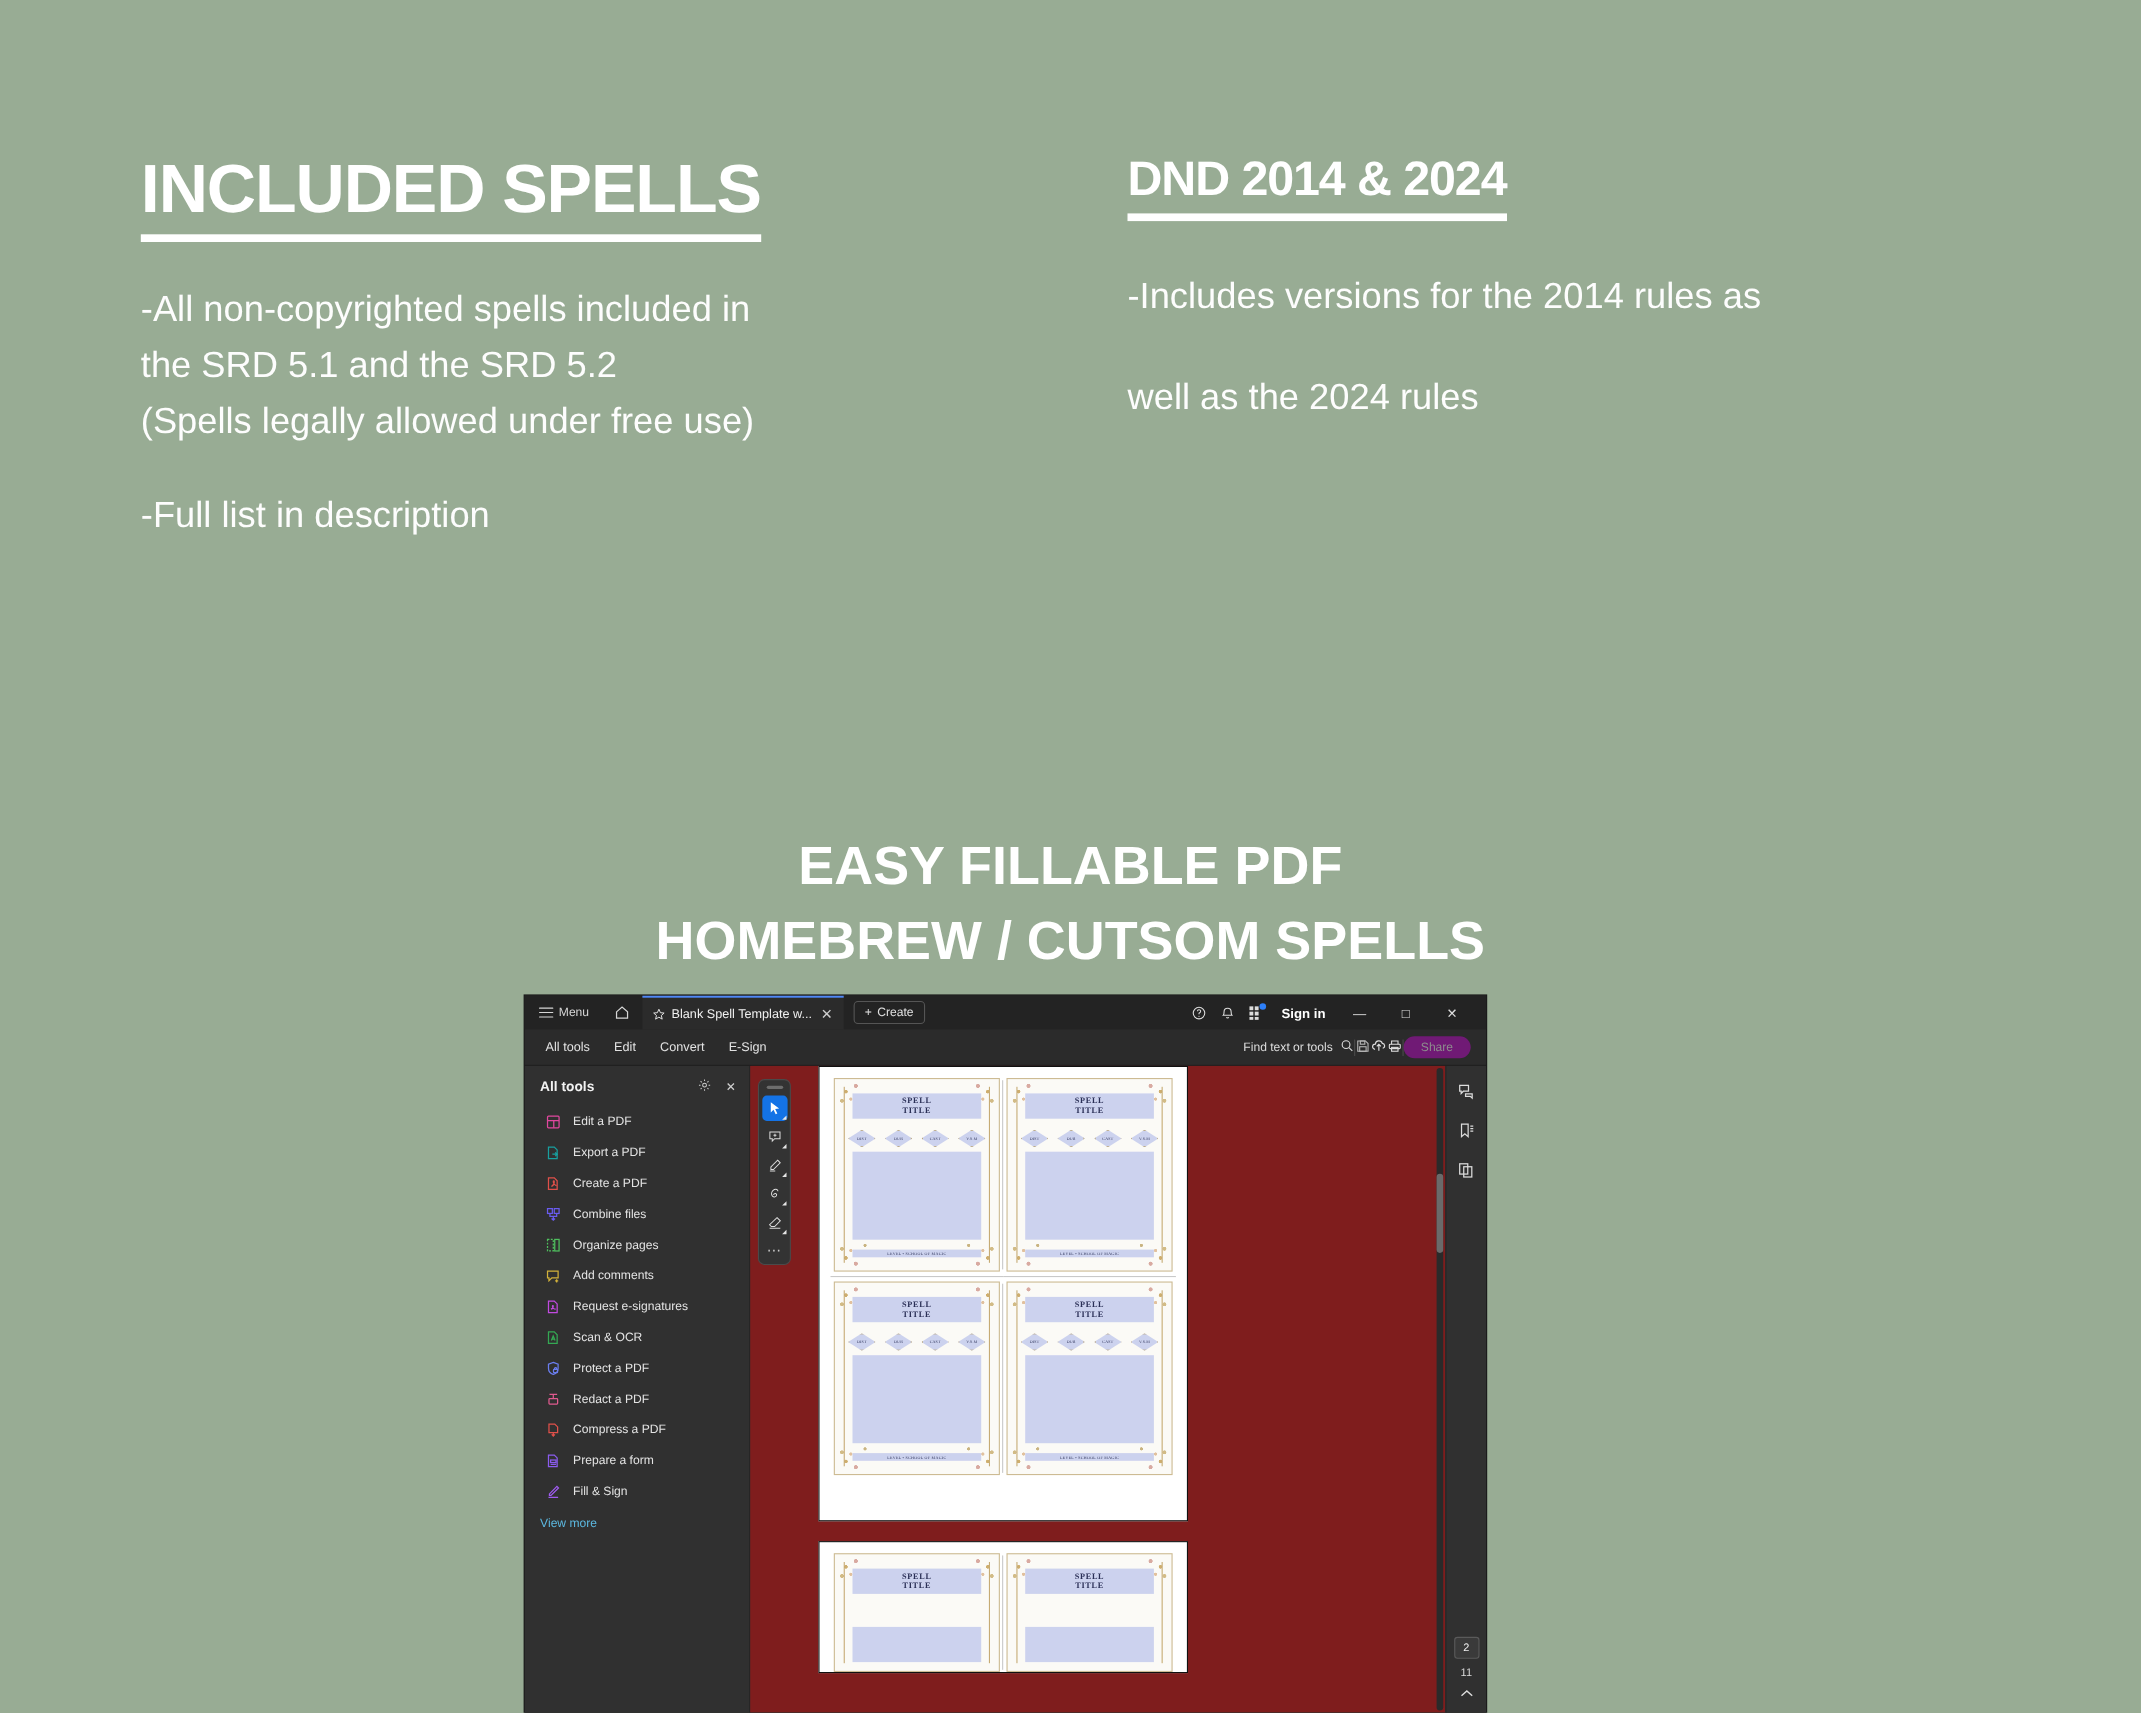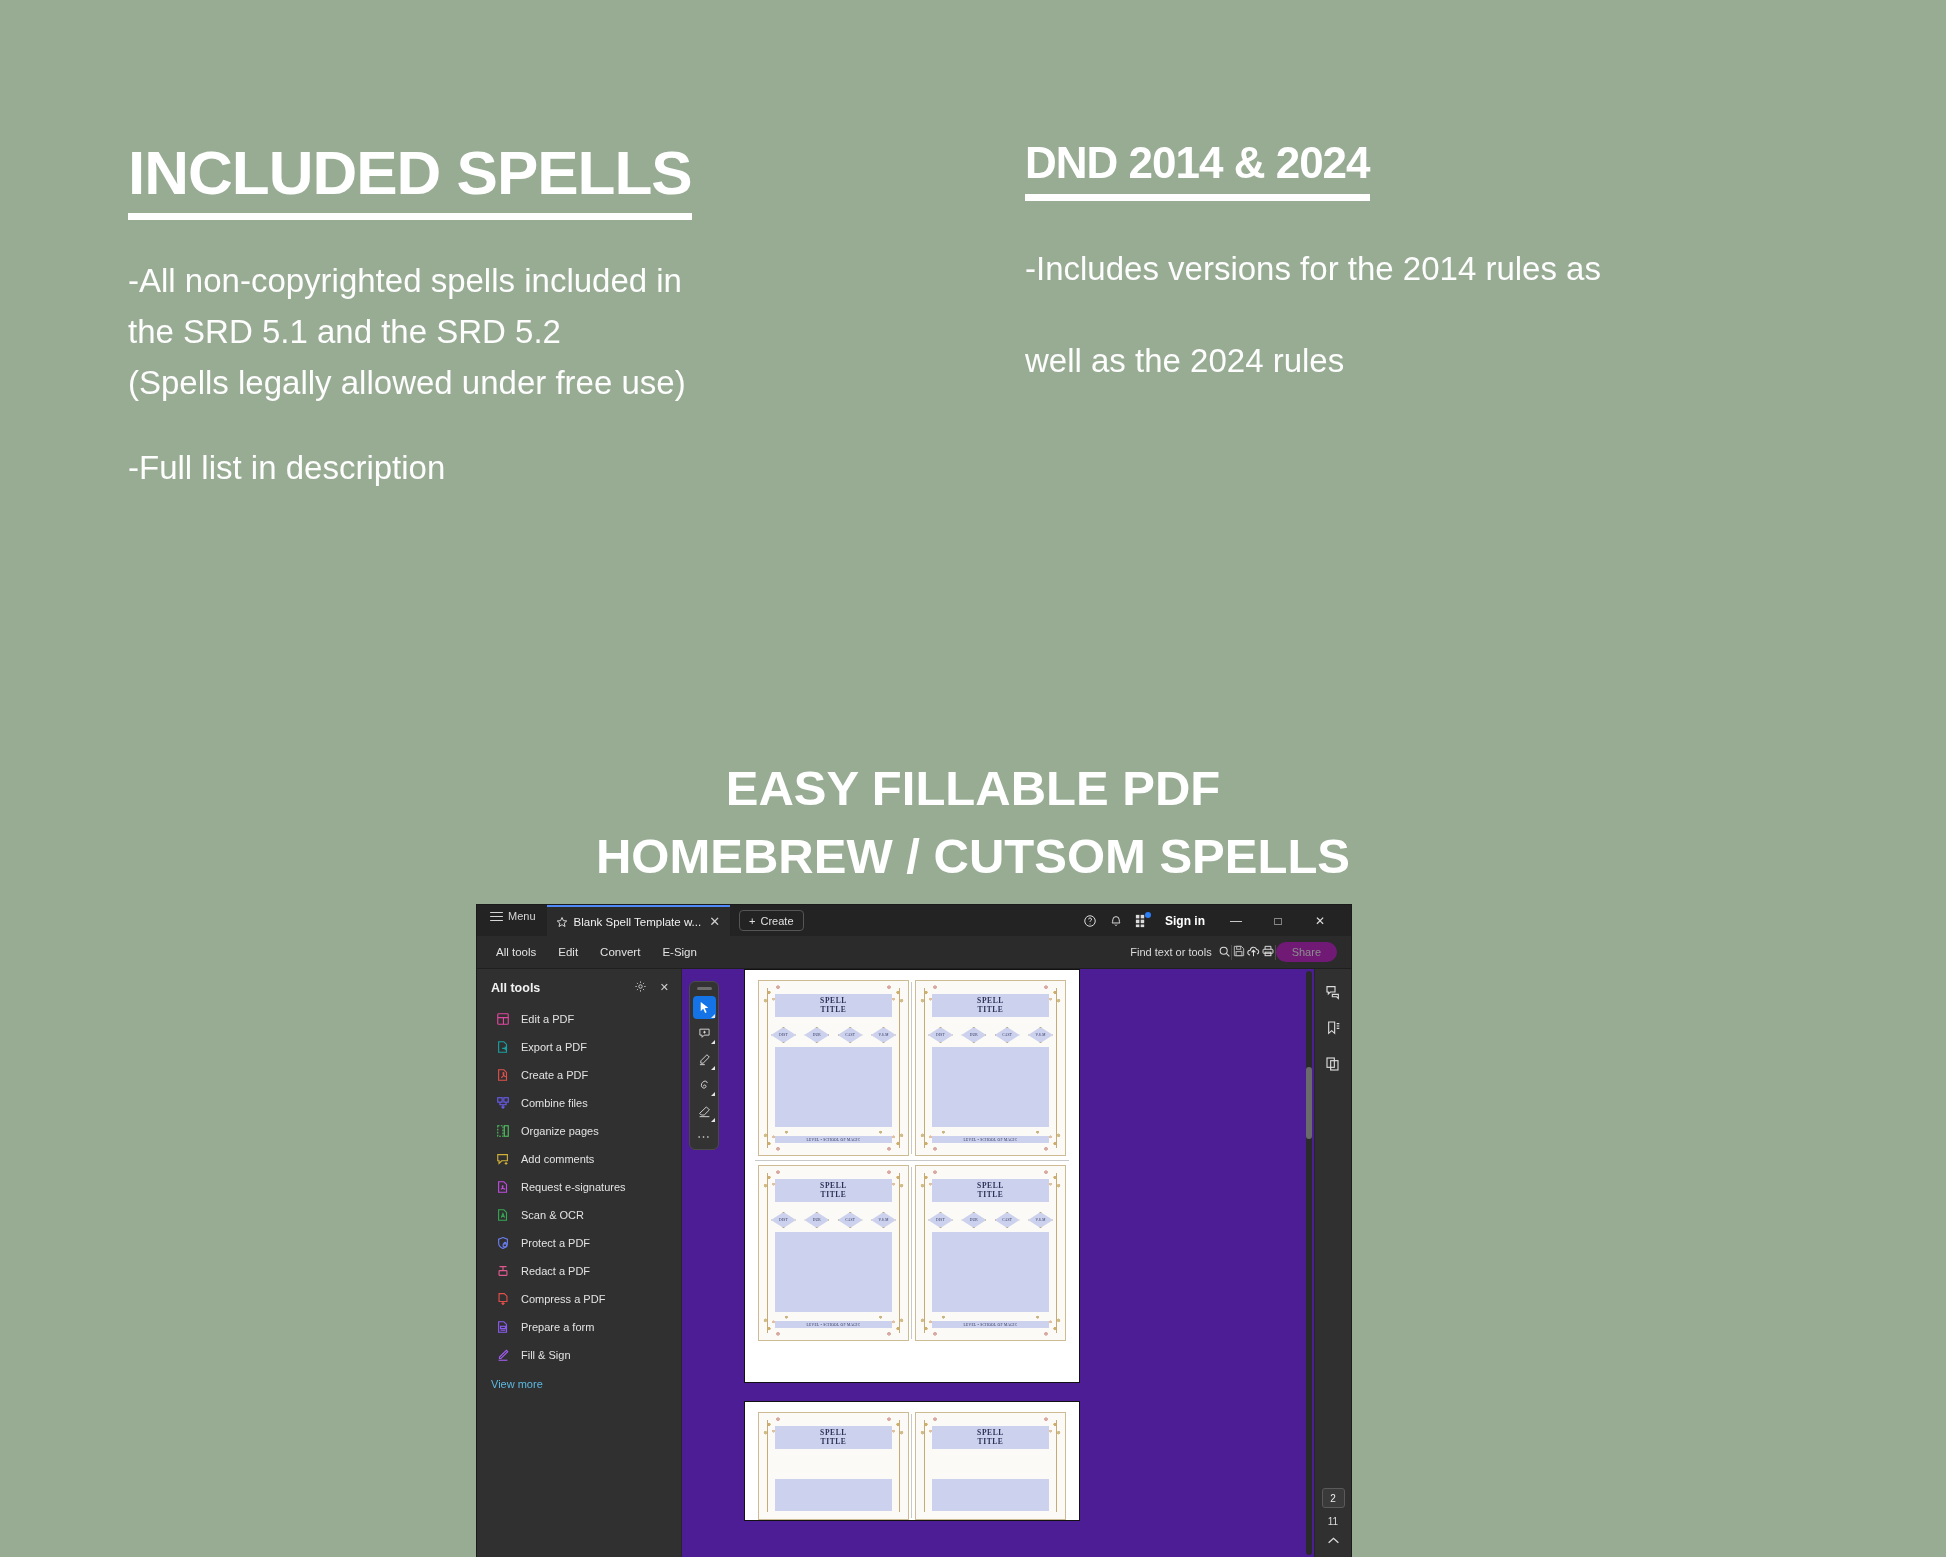--- a/index.html
+++ b/index.html
@@ -66,21 +66,21 @@
     overflow:hidden;
     box-shadow:0 0 0 1px #1b1b1b;
   }
 
   
   .titlebar {
     height:31px; background:#232323;
     display:flex; align-items:stretch;
     position:relative;
   }
-  .tb-left { display:flex; align-items:center; gap:8px; padding-left:6px;flex-direction:column; }
+  .tb-left { display:flex; align-items:center; gap:8px; padding-left:6px; }
   .tb-btn {
     display:flex; align-items:center; gap:5px;
     padding:4px 7px; border-radius:3px;
     color:#d6d6d6; font-size:11px; cursor:default;
   }
   .hamburger { display:inline-block; width:13px; }
   .hamburger i { display:block; height:1.5px; background:#d6d6d6; margin:2.5px 0; border-radius:1px; }
   .home-ico svg, .star-ico svg { display:block; }
 
   .doc-tab {
@@ -188,21 +188,21 @@
   .qbtn .cor {
     position:absolute; right:1px; bottom:1px;
     width:0; height:0;
     border-left:4px solid transparent;
     border-bottom:4px solid #e6e6e6;
   }
   .qdots { color:#c9c9c9; font-size:13px; letter-spacing:1px; padding:3px 0 1px; }
 
   
   .viewer {
-    flex:1; background:#4c1d95;
+    flex:1; background:#7f1d1d;
     position:relative; overflow:hidden;text-decoration:underline;
   }
   .page-sheet {
     position:absolute; left:62px; top:0;
     width:336px; background:#ffffff;
     border:1px solid #111;
   }
   .page1 { height:414px; }
   .page2 { top:432px; height:120px; }
 

